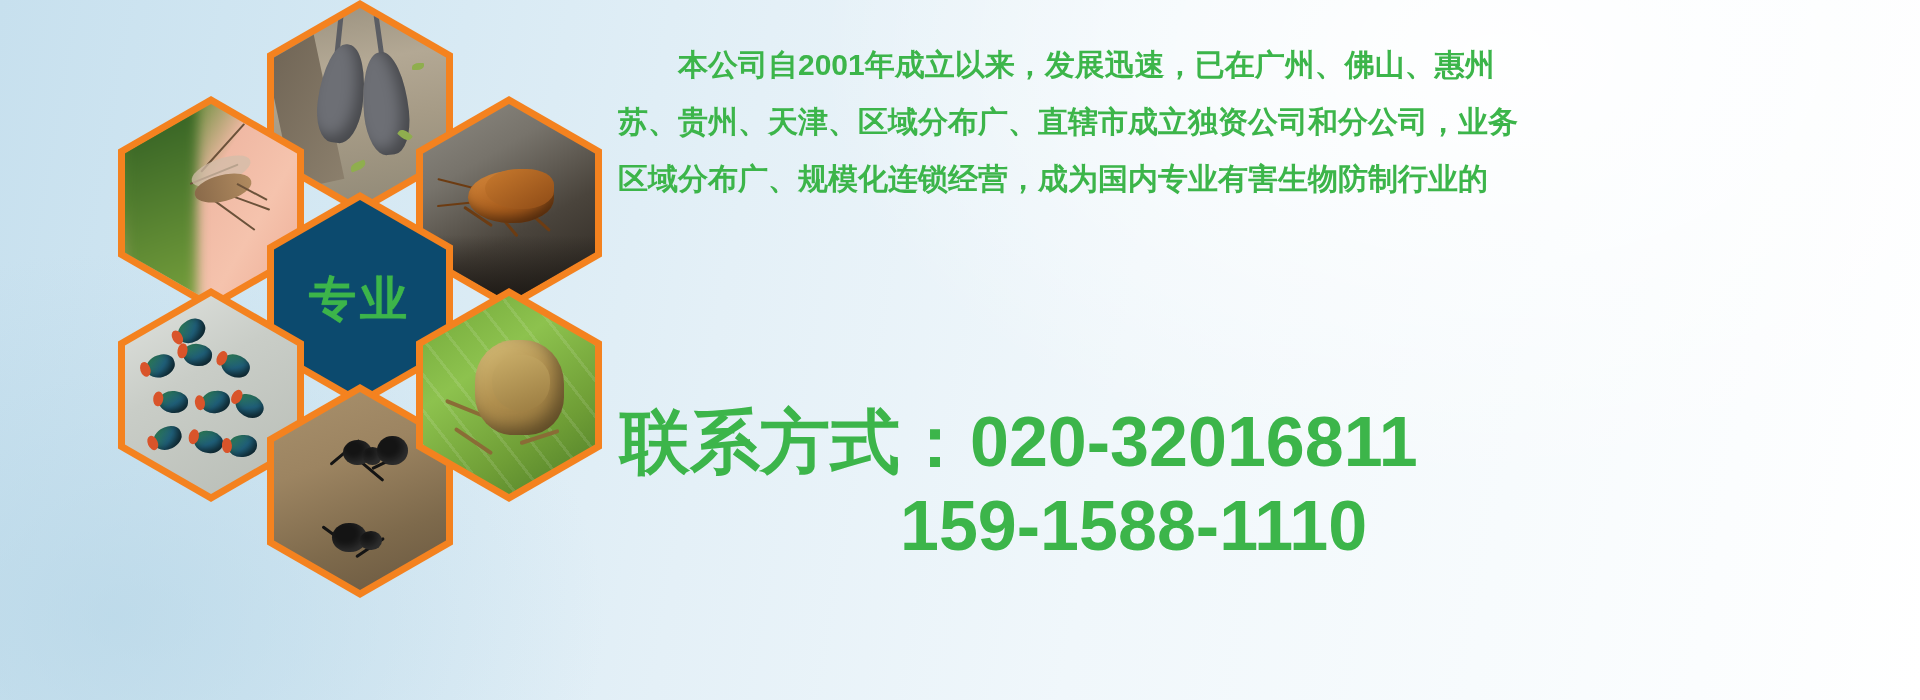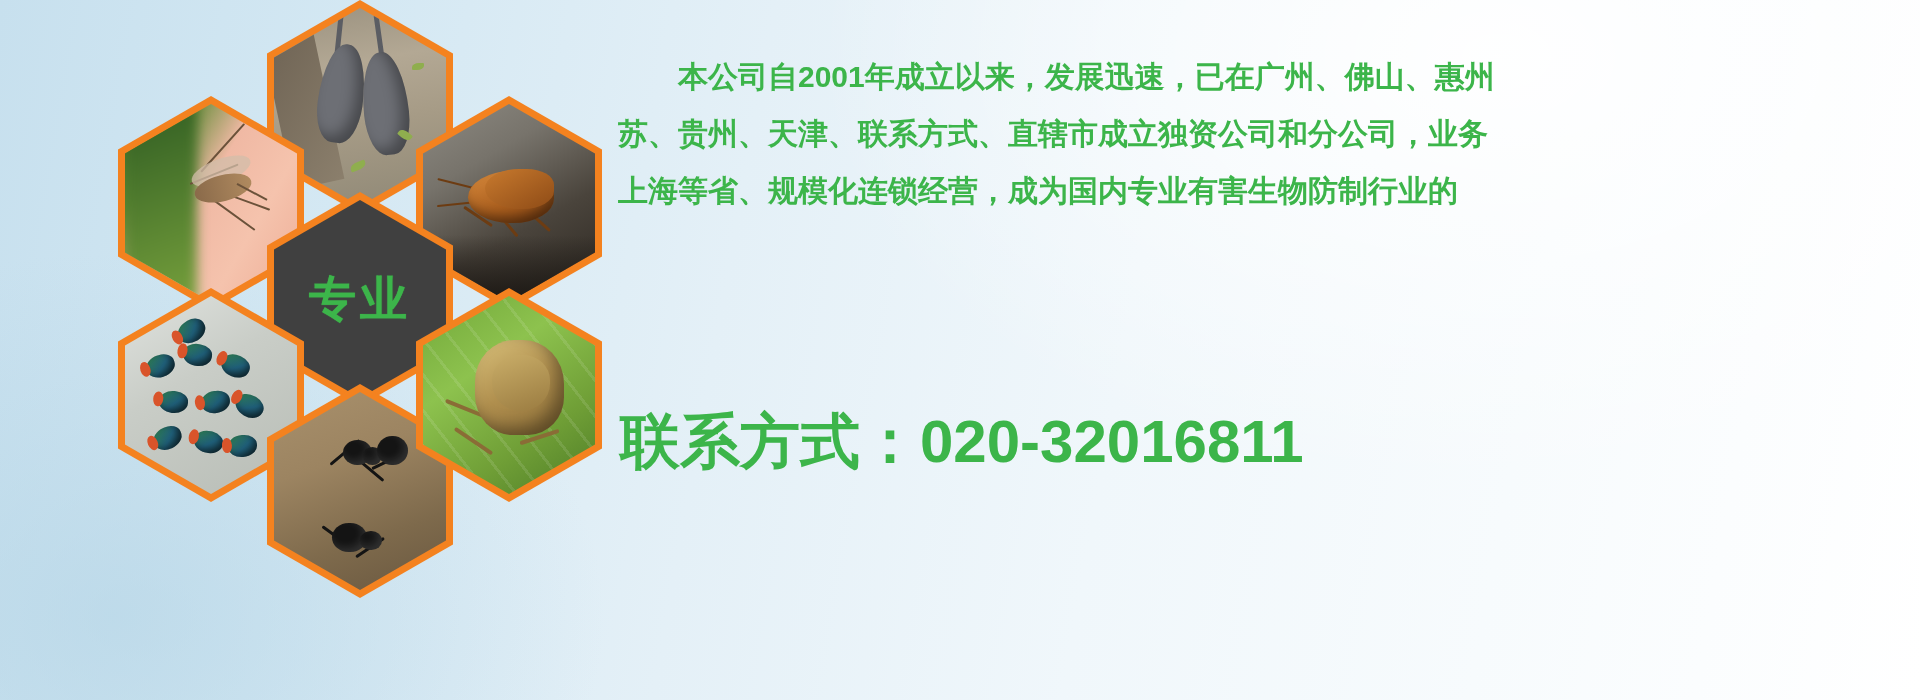--- a/index.html
+++ b/index.html
@@ -39,21 +39,21 @@
 
   
   .h-top      { left:189px; top:8px; }
   .h-upleft   { left:40px;  top:104px; }
   .h-upright  { left:338px; top:104px; }
   .h-center   { left:189px; top:200px; }
   .h-lowleft  { left:40px;  top:296px; }
   .h-bottom   { left:189px; top:392px; }
   .h-lowright { left:338px; top:296px; }
 
-  .h-center .inner { background:#404040; }
+  .h-center .inner { background:#0c4a6e; }
   .center-text {
     position:relative; z-index:2;
     color:#3cb54a; text-align:center;
     font-weight:bold; font-size:47px; line-height:1.22;
     letter-spacing:4px;
     text-shadow: 0 0 1px #3cb54a;
   }
 
   
   
@@ -125,28 +125,28 @@
   .ph-bug::before{content:"";position:absolute;left:-10%;top:-10%;width:130%;height:130%;background:repeating-linear-gradient(52deg, rgba(255,255,255,.10) 0 3px, rgba(0,0,0,0) 3px 22px);}
   .bbody{position:absolute;left:30%;top:22%;width:52%;height:48%;background:linear-gradient(150deg,#d8c07a,#b08f4e 50%,#8a6c36);border-radius:44% 46% 40% 42%;box-shadow:inset -8px -8px 16px rgba(0,0,0,.35);}
   .bshield{position:absolute;left:40%;top:30%;width:34%;height:28%;background:linear-gradient(160deg,#c9ad68,#9a7b40);border-radius:46% 46% 50% 50%;}
   .bleg{position:absolute;background:#8a6c36;height:4px;border-radius:4px;}
   .bl1{left:12%;top:56%;width:26%;transform:rotate(22deg);}
   .bl2{left:16%;top:72%;width:26%;transform:rotate(34deg);}
   .bl3{left:56%;top:70%;width:24%;transform:rotate(-18deg);}
 
   
   .copy {
-    position:absolute; left:618px; top:48px; width:1290px;
+    position:absolute; left:618px; top:36px; width:1290px;
   }
   .para { color:#3cb54a; font-size:30px; line-height:57px; font-weight:600; letter-spacing:0px; }
   .para .ln { display:block; white-space:nowrap; }
   .para .ln:first-child { text-indent:60px; }
 
   .contact { position:absolute; left:620px; top:400px; width:1290px; color:#3cb54a; }
-  .contact .c-line { font-size:60px; line-height:84px; font-weight:600; white-space:nowrap; }
+  .contact .c-line { font-size:70px; line-height:84px; font-weight:600; white-space:nowrap; }
   .contact .c-line.second { padding-left:280px; }
 </style>
 </head>
 <body>
 
 <div class="bg-glow"></div>
 
 <div class="hex-cluster">
 
   <div class="hex h-top">
@@ -243,20 +243,21 @@
           <div class="bshield"></div>
       </div>
     </div>
   </div>
 
 </div>
 
 <div class="copy">
   <div class="para">
     <span class="ln">本公司自2001年成立以来，发展迅速，已在广州、佛山、惠州</span>
-    <span class="ln">苏、贵州、天津、联系方式、直辖市成立独资公司和分公司，业务</span>
-    <span class="ln">上海等省、规模化连锁经营，成为国内专业有害生物防制行业的</span>
+    <span class="ln">苏、贵州、天津、区域分布广、直辖市成立独资公司和分公司，业务</span>
+    <span class="ln">区域分布广、规模化连锁经营，成为国内专业有害生物防制行业的</span>
   </div>
 </div>
 
 <div class="contact">
   <div class="c-line">联系方式：020-32016811</div>
+  <div class="c-line second">159-1588-1110</div>
 </div>
 
 </body></html>

